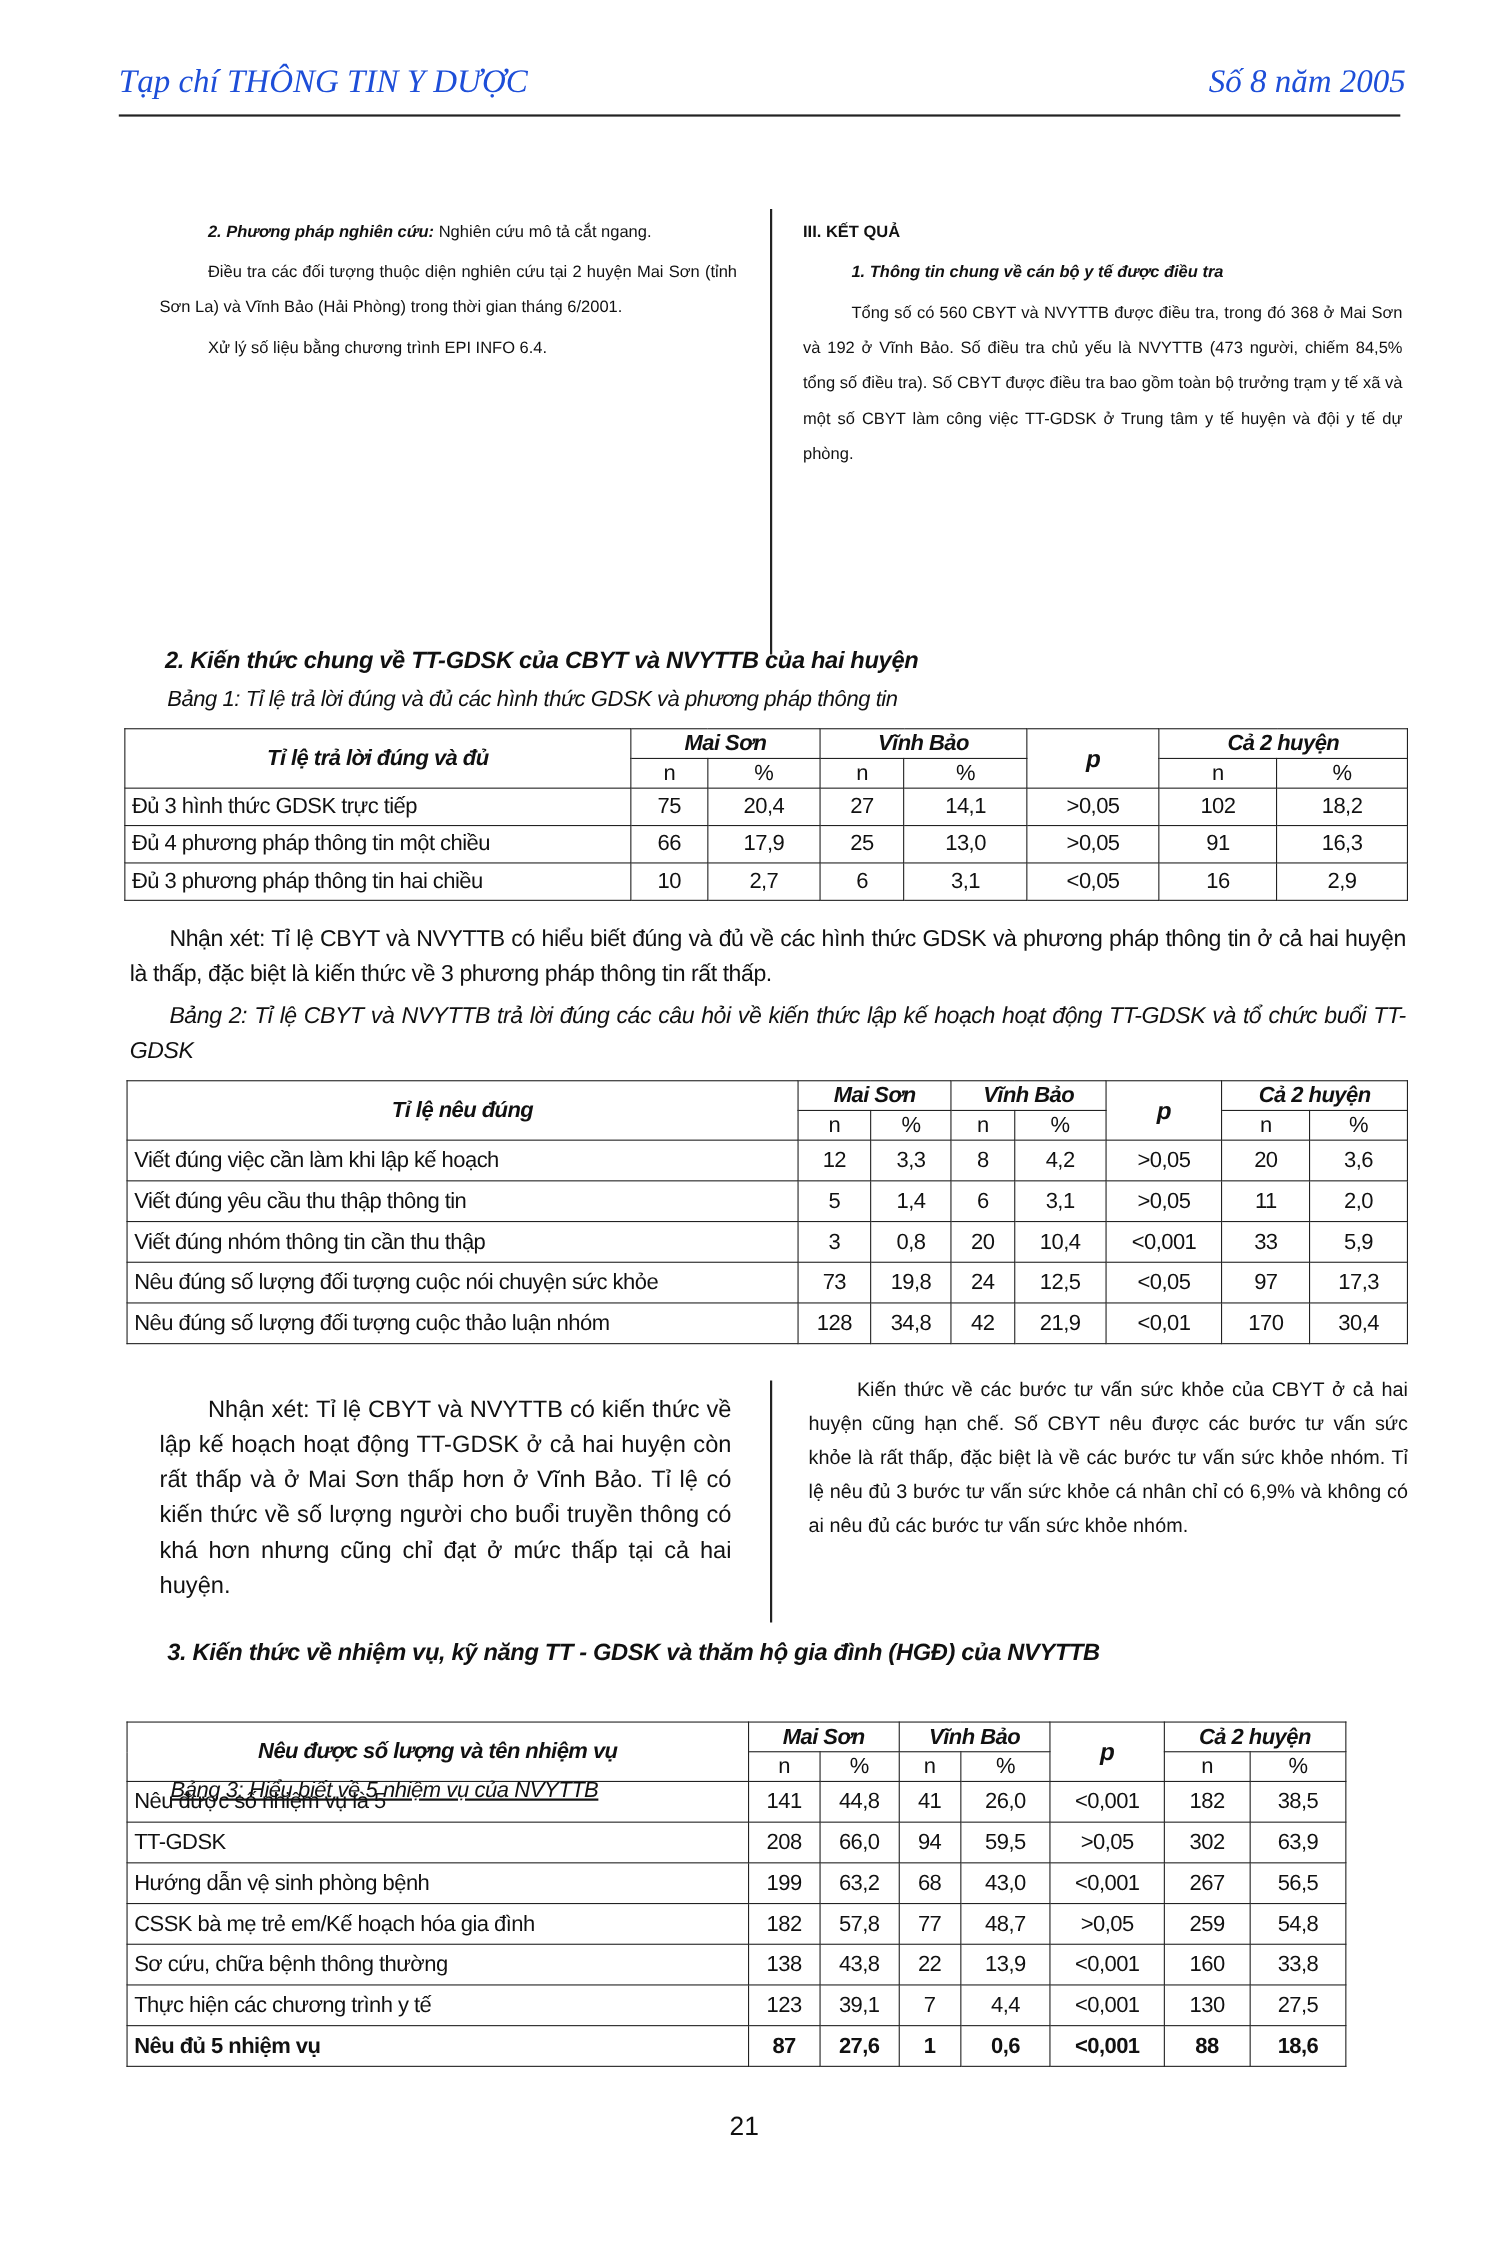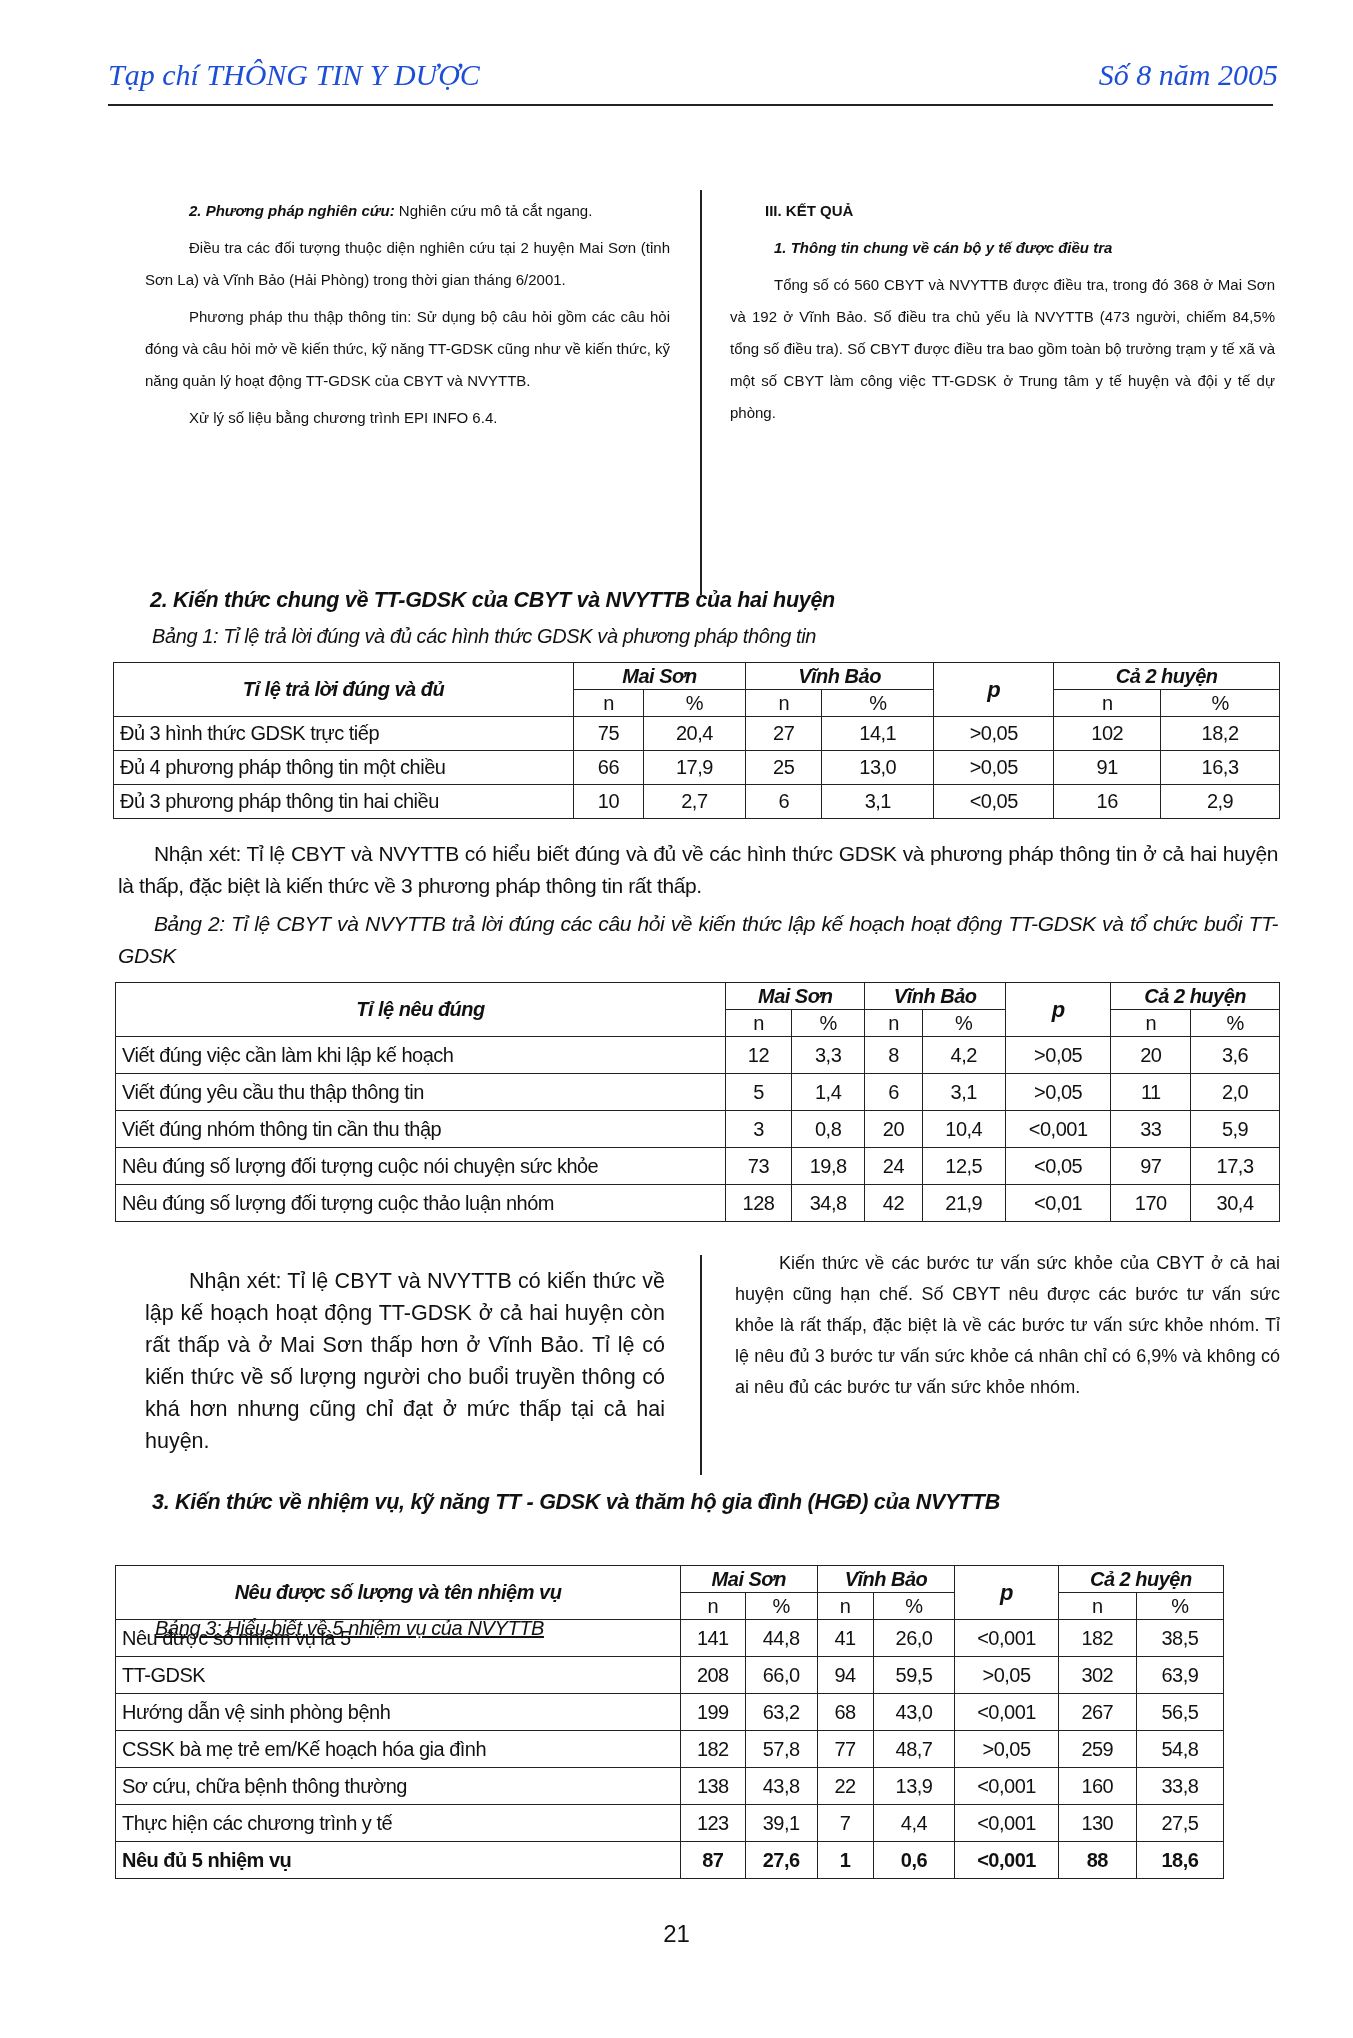--- a/index.html
+++ b/index.html
@@ -8,21 +8,21 @@
 
   
   .hdr-left, .hdr-right { font-family: "Liberation Serif", serif; font-style: italic; font-size: 30px; top: 58px; color: #1d4ed8; }
   .hdr-left { left: 108px; }
   .hdr-right { right: 75px; }
   .hdr-rule { left: 108px; width: 1165px; top: 104px; height: 2px; background: #222; }
 
   
   .col { font-size: 15px; line-height: 32px; text-align: justify; }
   .col p { margin: 0 0 5px 0; text-indent: 44px; }
-  .col p.noind { text-indent: 0; margin-left: 35px; }
+  .col p.noind { text-indent: 0; }
   .col-left { left: 145px; width: 525px; top: 195px; }
   .col-right { left: 730px; width: 545px; top: 195px; }
   .col-divider { left: 700px; width: 2px; background: #222; }
 
   .bi { font-weight: bold; font-style: italic; }
   .b { font-weight: bold; }
 
   .sec-head { font-size: 21.5px; font-weight: bold; font-style: italic; left: 150px; font-family: "Liberation Sans Narrow", "Liberation Sans", sans-serif; letter-spacing: -0.3px; }
   .caption { font-size: 20px; font-style: italic; left: 152px; letter-spacing: -0.4px; }
   .wide-text { left: 118px; width: 1160px; font-size: 21px; line-height: 32px; text-align: justify; letter-spacing: -0.4px; }
@@ -49,21 +49,20 @@
 </head>
 <body>
 
 <div class="abs hdr-left">Tạp chí THÔNG TIN Y DƯỢC</div>
 <div class="abs hdr-right">Số 8 năm 2005</div>
 <div class="abs hdr-rule"></div>
 
 <div class="abs col col-left">
   <p><span class="bi">2. Phương pháp nghiên cứu:</span><span> Nghiên cứu mô tả cắt ngang.</span></p>
   <p>Điều tra các đối tượng thuộc diện nghiên cứu tại 2 huyện Mai Sơn (tỉnh Sơn La) và Vĩnh Bảo (Hải Phòng) trong thời gian tháng 6/2001.</p>
-  <p>Phương pháp thu thập thông tin: Sử dụng bộ câu hỏi gồm các câu hỏi đóng và câu hỏi mở về kiến thức, kỹ năng TT-GDSK cũng như về kiến thức, kỹ năng quản lý hoạt động TT-GDSK của CBYT và NVYTTB.</p>
   <p>Xử lý số liệu bằng chương trình EPI INFO 6.4.</p>
 </div>
 
 <div class="abs col-divider" style="top:190px; height:405px;"></div>
 
 <div class="abs col col-right">
   <p class="noind b">III. KẾT QUẢ</p>
   <p class="bi">1. Thông tin chung về cán bộ y tế được điều tra</p>
   <p>Tổng số có 560 CBYT và NVYTTB được điều tra, trong đó 368 ở Mai Sơn và 192 ở Vĩnh Bảo. Số điều tra chủ yếu là NVYTTB (473 người, chiếm 84,5% tổng số điều tra). Số CBYT được điều tra bao gồm toàn bộ trưởng trạm y tế xã và một số CBYT làm công việc TT-GDSK ở Trung tâm y tế huyện và đội y tế dự phòng.</p>
 </div>

